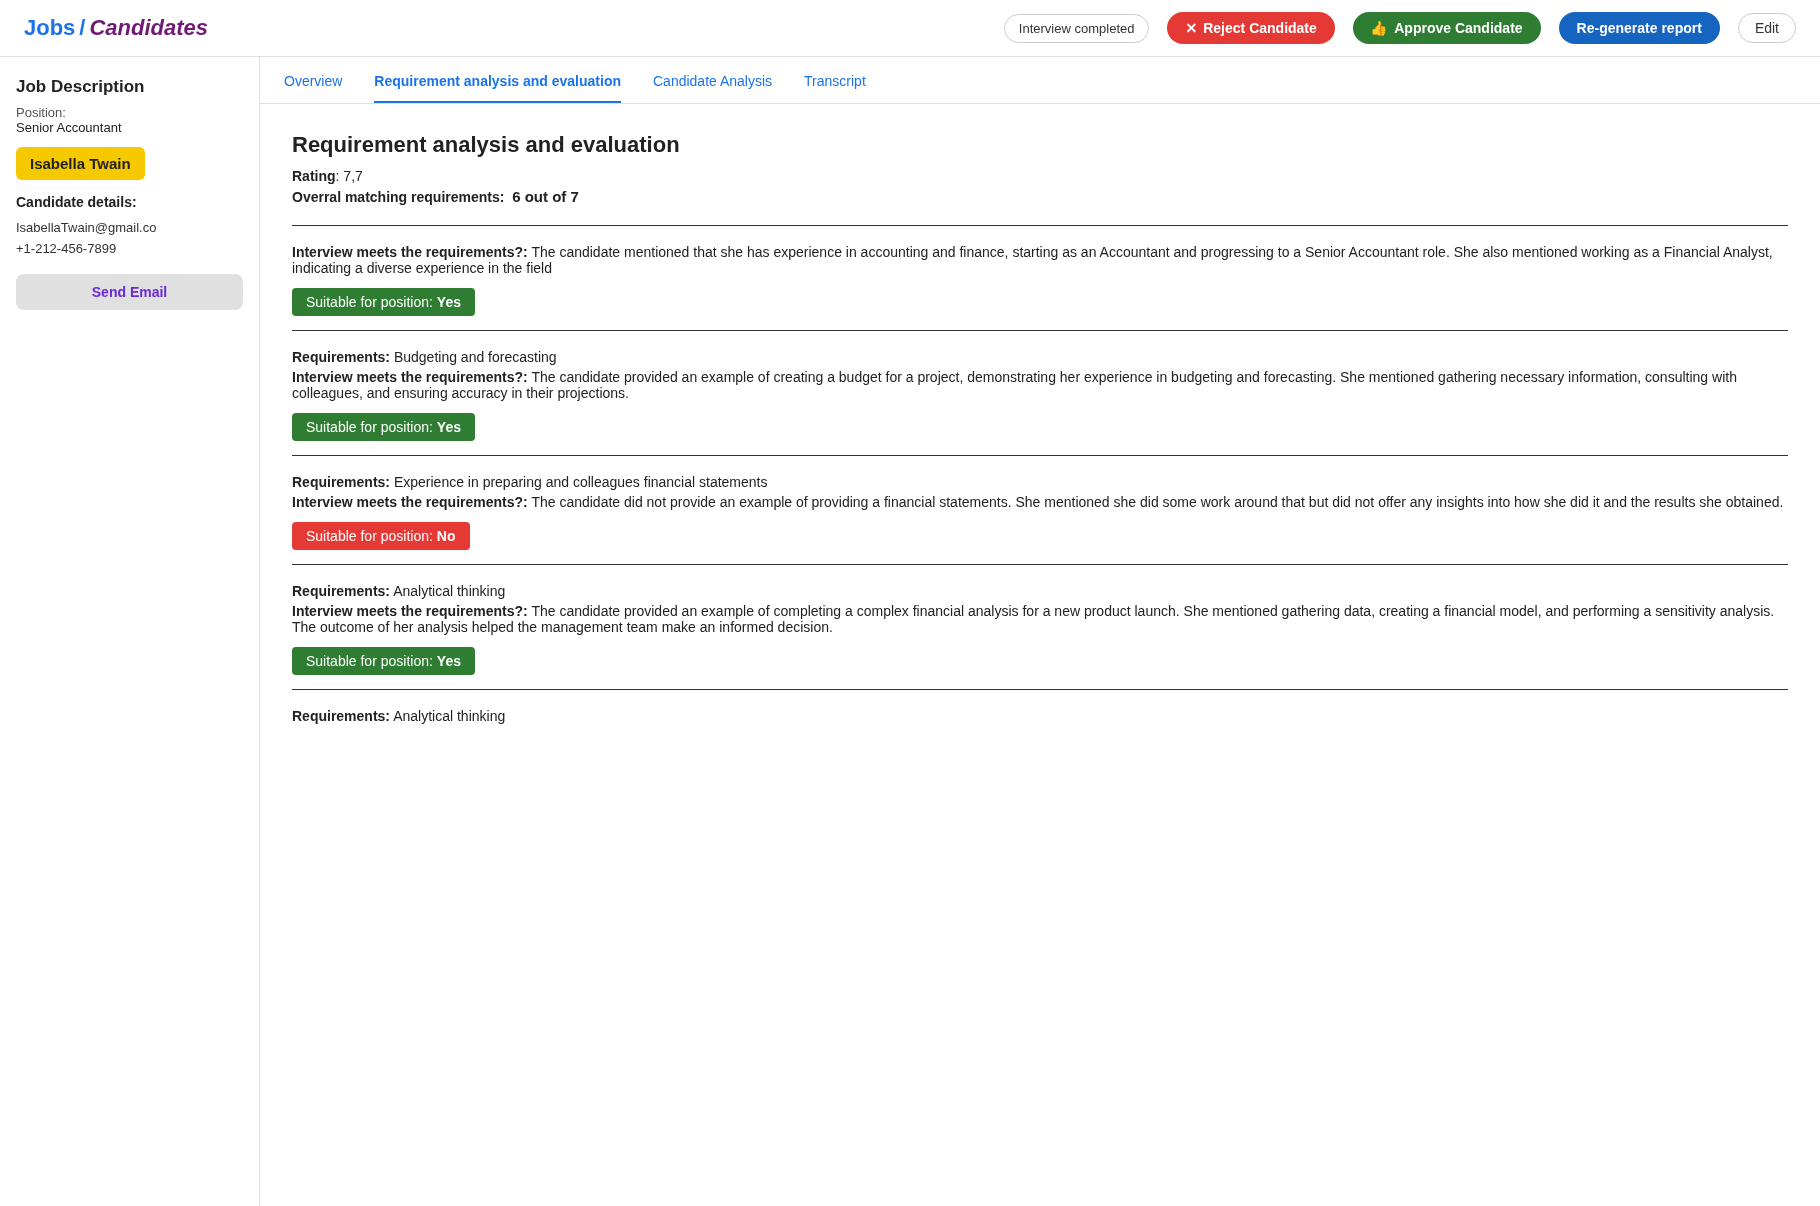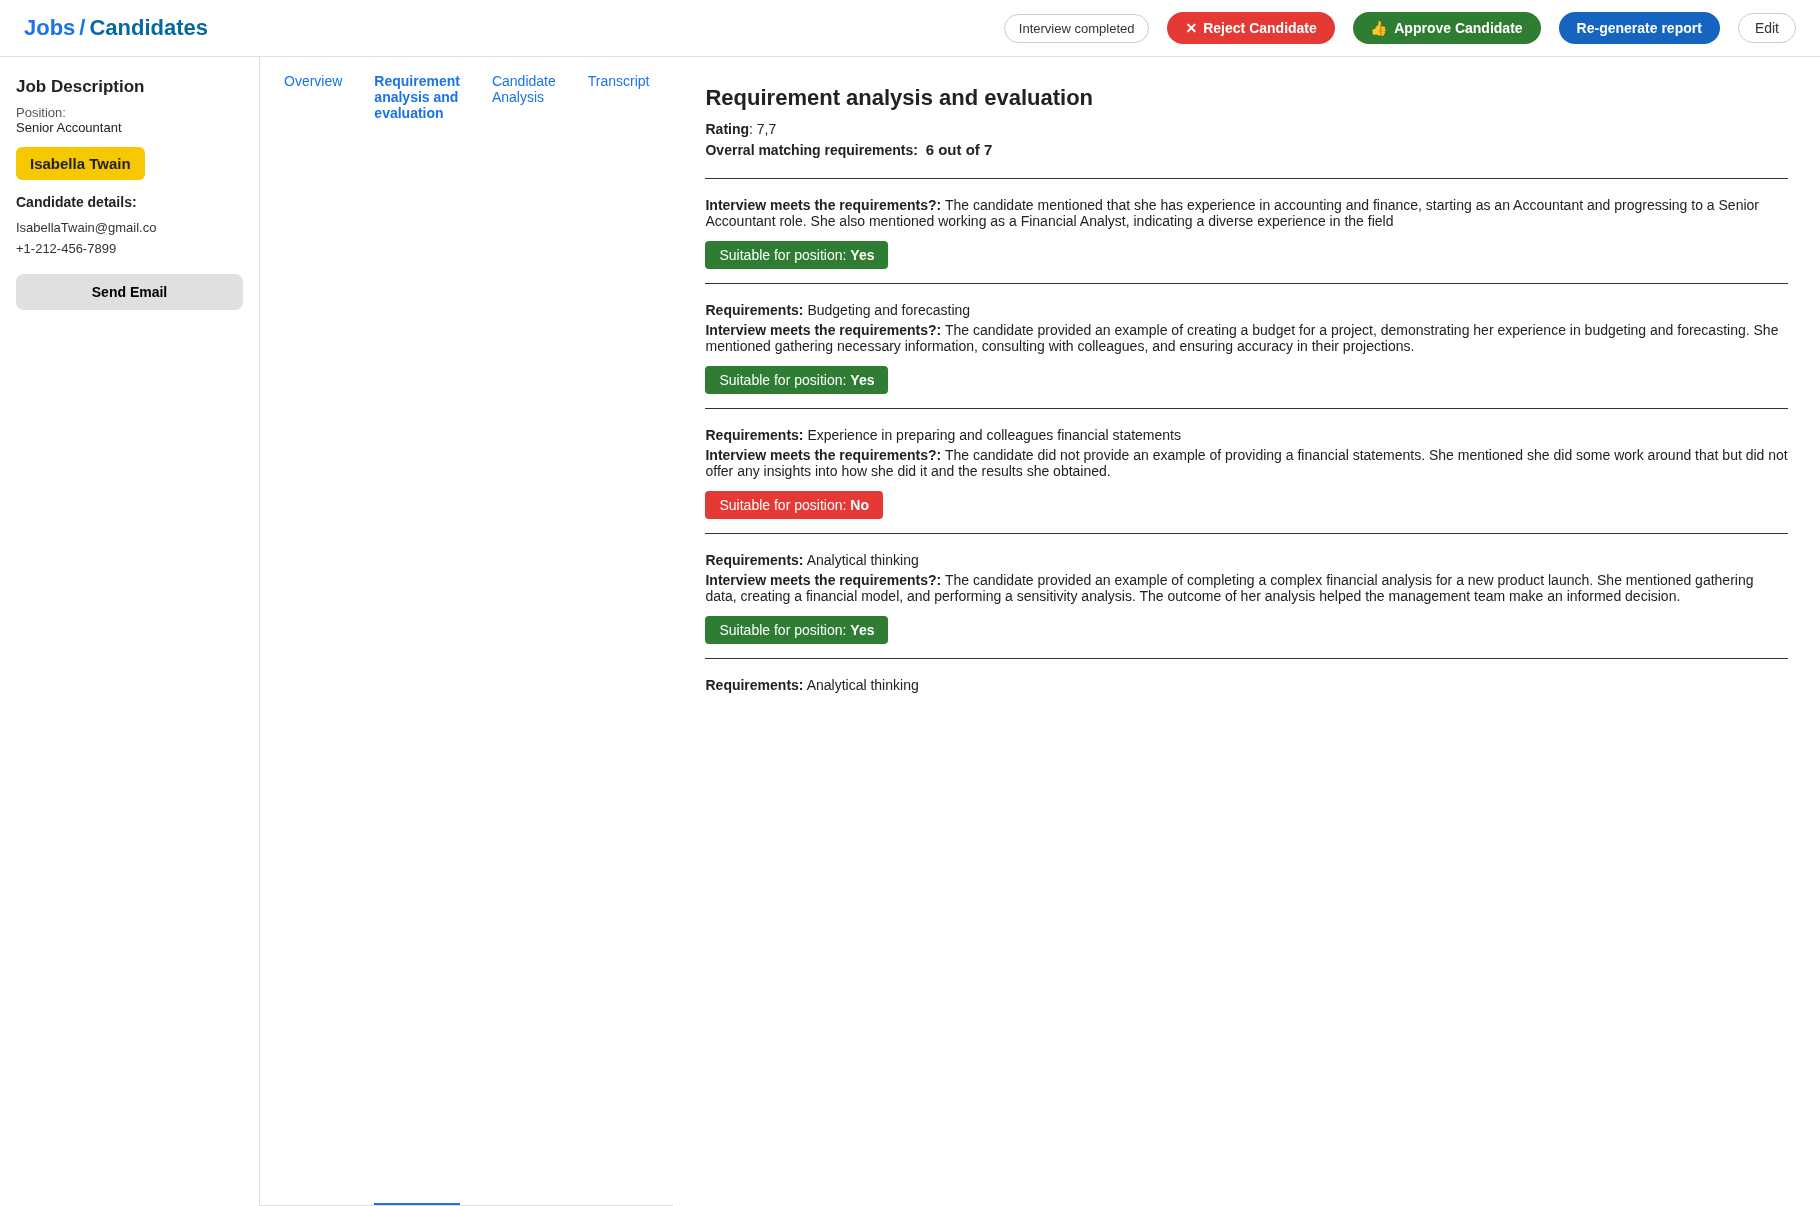--- a/index.html
+++ b/index.html
@@ -24,23 +24,24 @@
     .header-left .jobs-link {
       color: #1a73e8;
       text-decoration: none;
       cursor: pointer;
     }
     .header-left .separator {
       color: #1a73e8;
       font-size: 22px;
     }
     .header-left .candidates-link {
-      color: #0369a1;
+      color: #701a75;
       text-decoration: none;
       cursor: pointer;
+      font-style: italic;
     }
     .header-right {
       display: flex;
       align-items: center;
       gap: 18px;
     }
     .status-badge {
       border: 1px solid #ccc;
       border-radius: 20px;
       padding: 6px 14px;
@@ -142,35 +143,35 @@
       font-size: 13px;
       margin-bottom: 6px;
     }
     .sidebar-phone {
       color: #333;
       font-size: 13px;
       margin-bottom: 18px;
     }
     .btn-send-email {
       background: #e0e0e0;
-      color: #000000;
+      color: #6d28d9;
       border: none;
       border-radius: 8px;
       padding: 10px 0;
       width: 100%;
       font-size: 14px;
       font-weight: 700;
       cursor: pointer;
     }
 
     
     .content-area {
       flex: 1;
       display: flex;
-      flex-direction: row;
+      flex-direction: column;
       overflow: auto;
     }
 
     
     .tabs {
       display: flex;
       border-bottom: 1px solid #e0e0e0;
       padding: 0 24px;
       gap: 32px;
       background: #fff;

